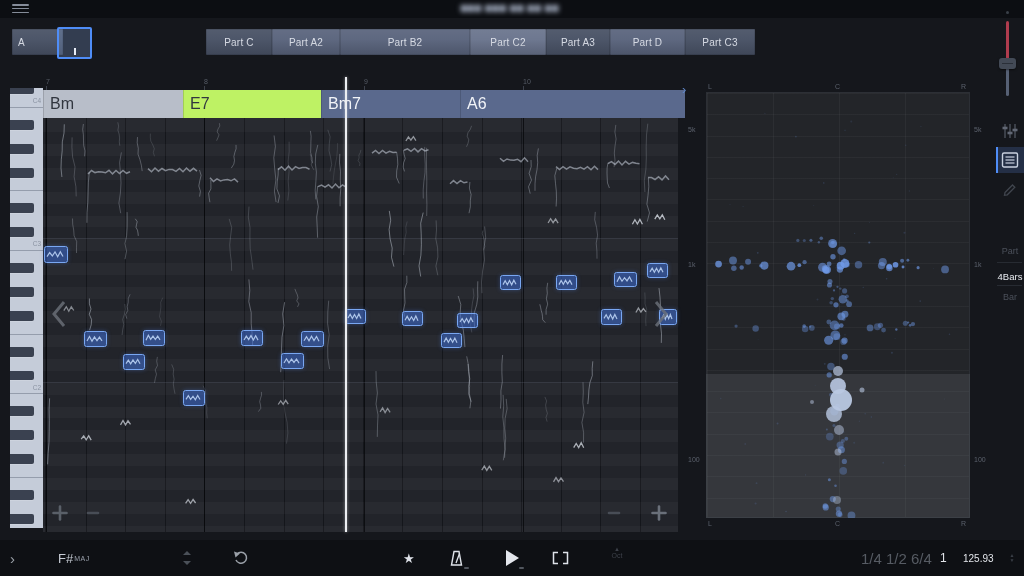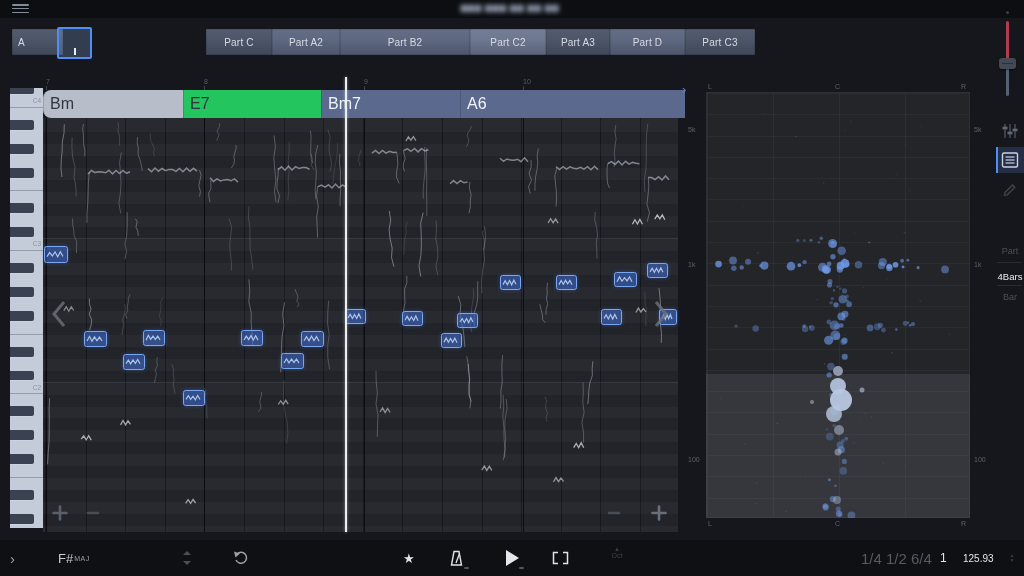--- a/index.html
+++ b/index.html
@@ -27,22 +27,22 @@
   #vslider-track-low{left:1006px;top:63px;width:3px;height:33px;background:#566074;border-radius:2px;}
   #vslider-handle{left:999px;top:58px;width:17px;height:11px;background:#434a56;border-radius:3px;box-shadow:0 1px 2px rgba(0,0,0,.5);cursor:pointer;}
   #vslider-handle i{position:absolute;left:3px;right:3px;top:5px;height:1px;background:#2a2f38;}
   
   #ruler{left:43px;top:77px;width:635px;height:13px;}
   .tick-label{position:absolute;top:1px;font-size:7px;color:#565c66;}
   .tick-mark{position:absolute;bottom:0;width:1px;height:4px;background:#3c414b;}
   #chords{left:43px;top:90px;width:635px;height:28px;}
   .chord{position:absolute;top:0;height:28px;display:flex;align-items:center;padding-left:7px;font-size:16px;
          box-shadow:inset 1px 0 0 rgba(0,0,0,.15);cursor:pointer;}
-  .chord.light{background:#b8bec9;color:#31363f;border-radius:8px;}
-  .chord.light2{background:#22c55e;color:#31363f;}
+  .chord.light{background:#b8bec9;color:#31363f;}
+  .chord.light2{background:#bef264;color:#31363f;}
   .chord.blue{background:#5a698d;color:#f2f4f8;}
   
   #piano{left:10px;top:88px;width:33px;height:440px;background:#c5ccd9;overflow:hidden;}
   .pkey-black{position:absolute;left:0;width:24px;background:#3a4150;border-radius:0 2px 2px 0;box-shadow:0 1px 0 rgba(255,255,255,.15);}
   .pkey-line{position:absolute;left:0;width:33px;height:1px;background:rgba(90,100,118,.45);}
   .poct{position:absolute;right:2px;font-size:6.5px;color:#8b93a2;}
   
   #grid{left:43px;top:118px;width:635px;height:414px;background:#23252b;
         background-image:
           repeating-linear-gradient(180deg,rgba(255,255,255,.025) 0 11.94px,rgba(0,0,0,.03) 11.94px 23.88px),

